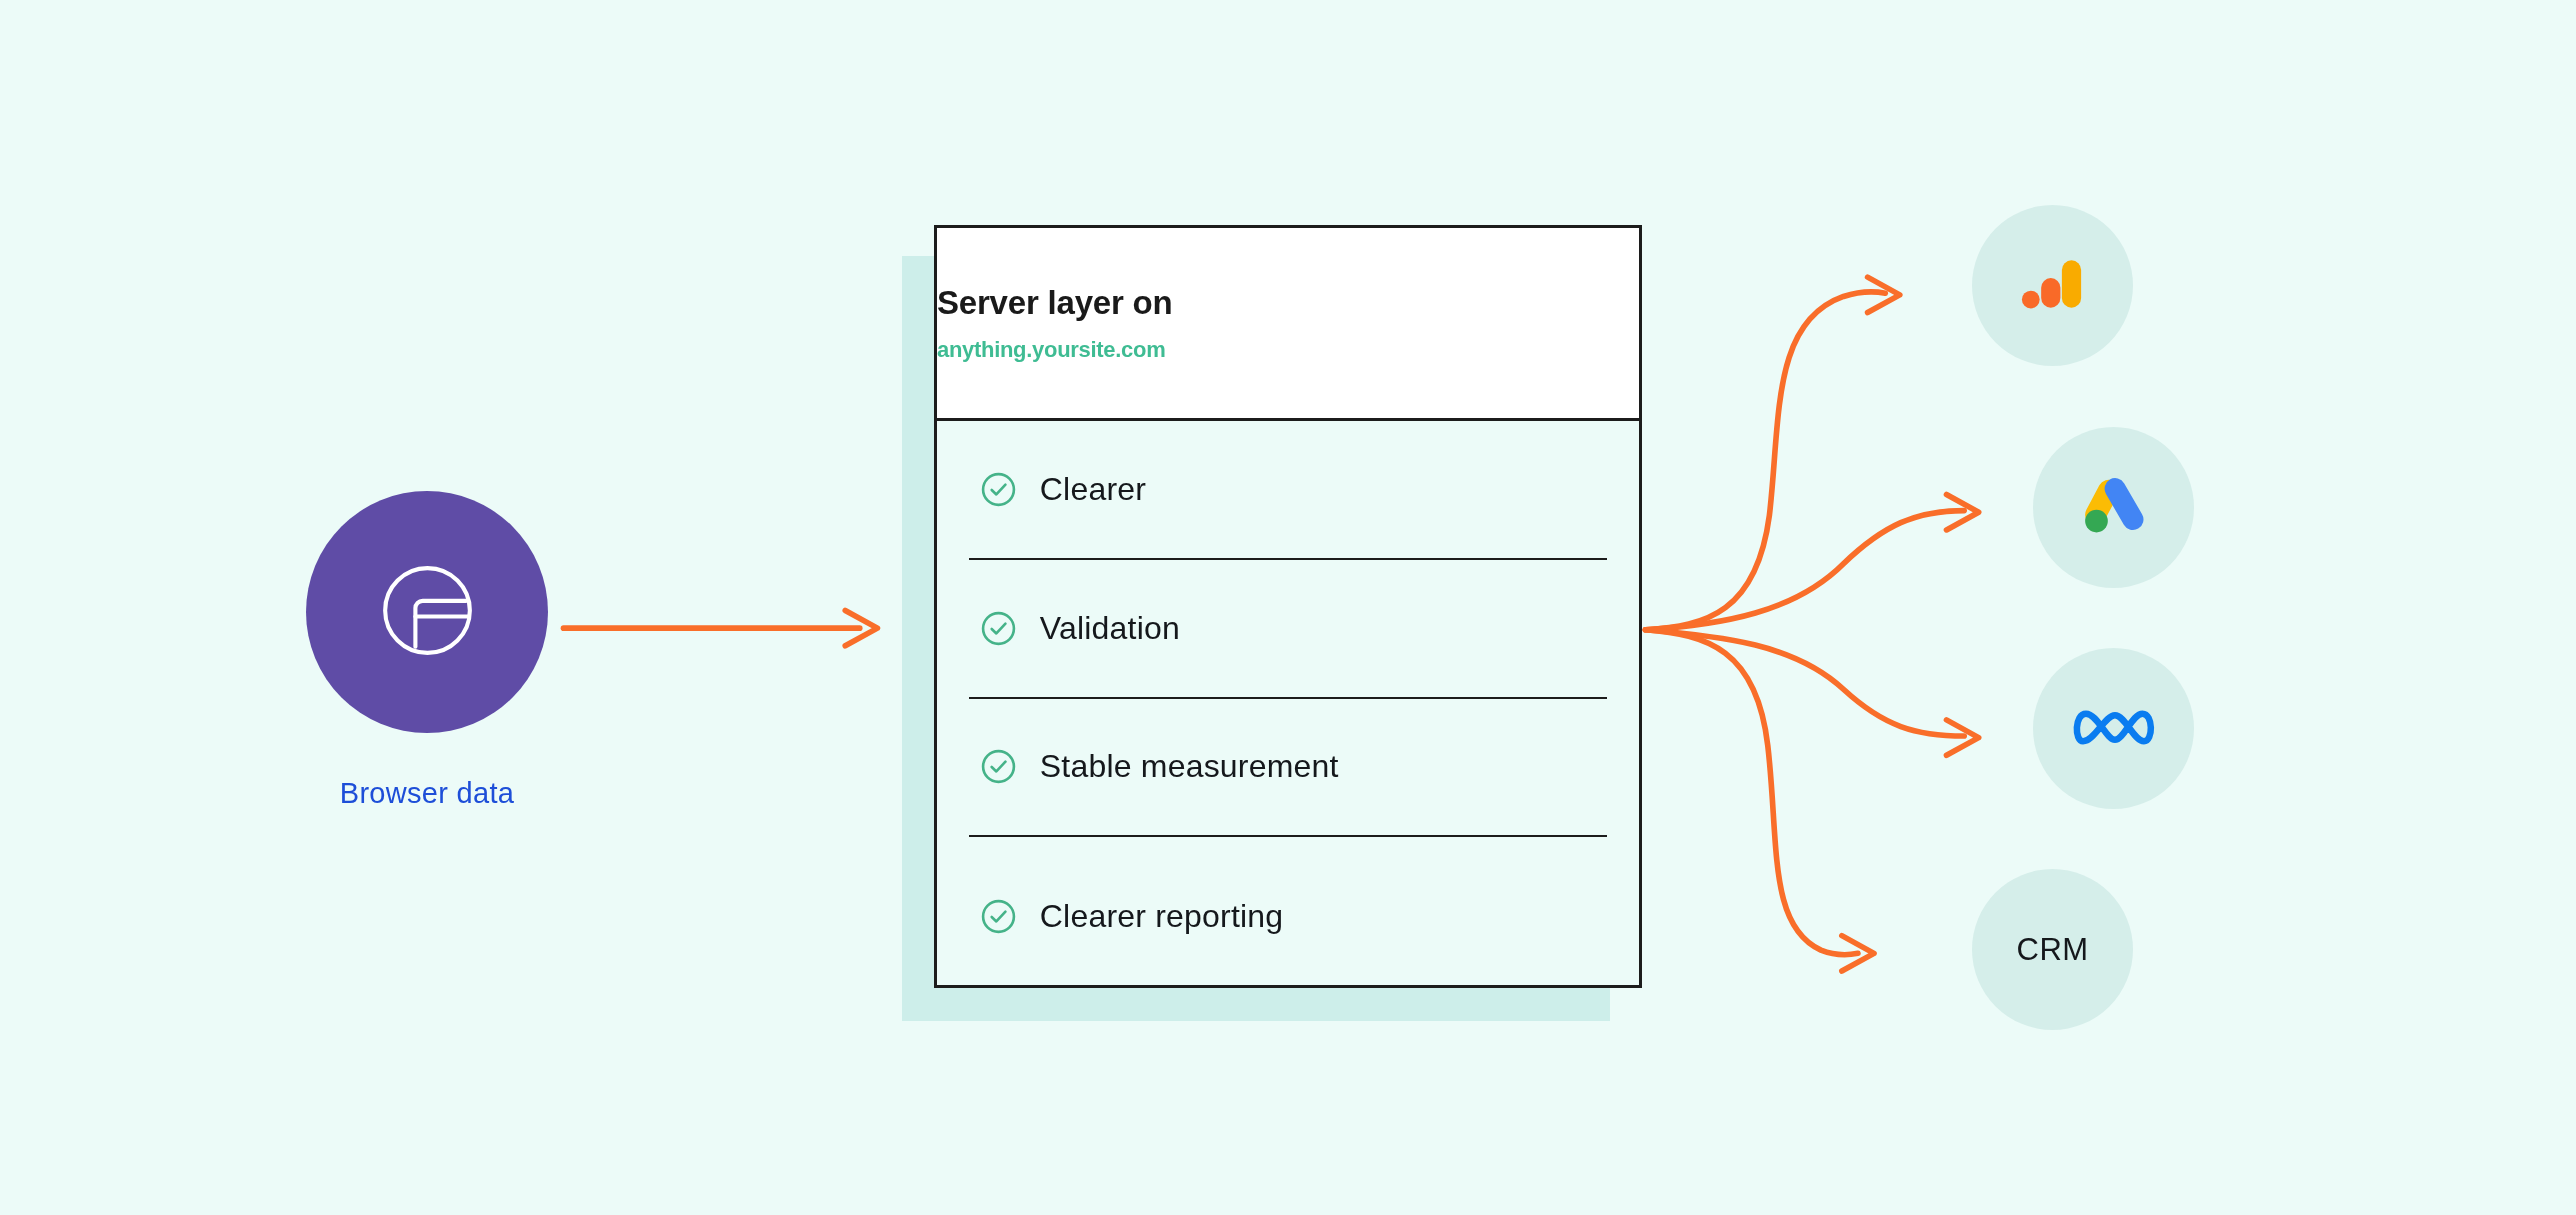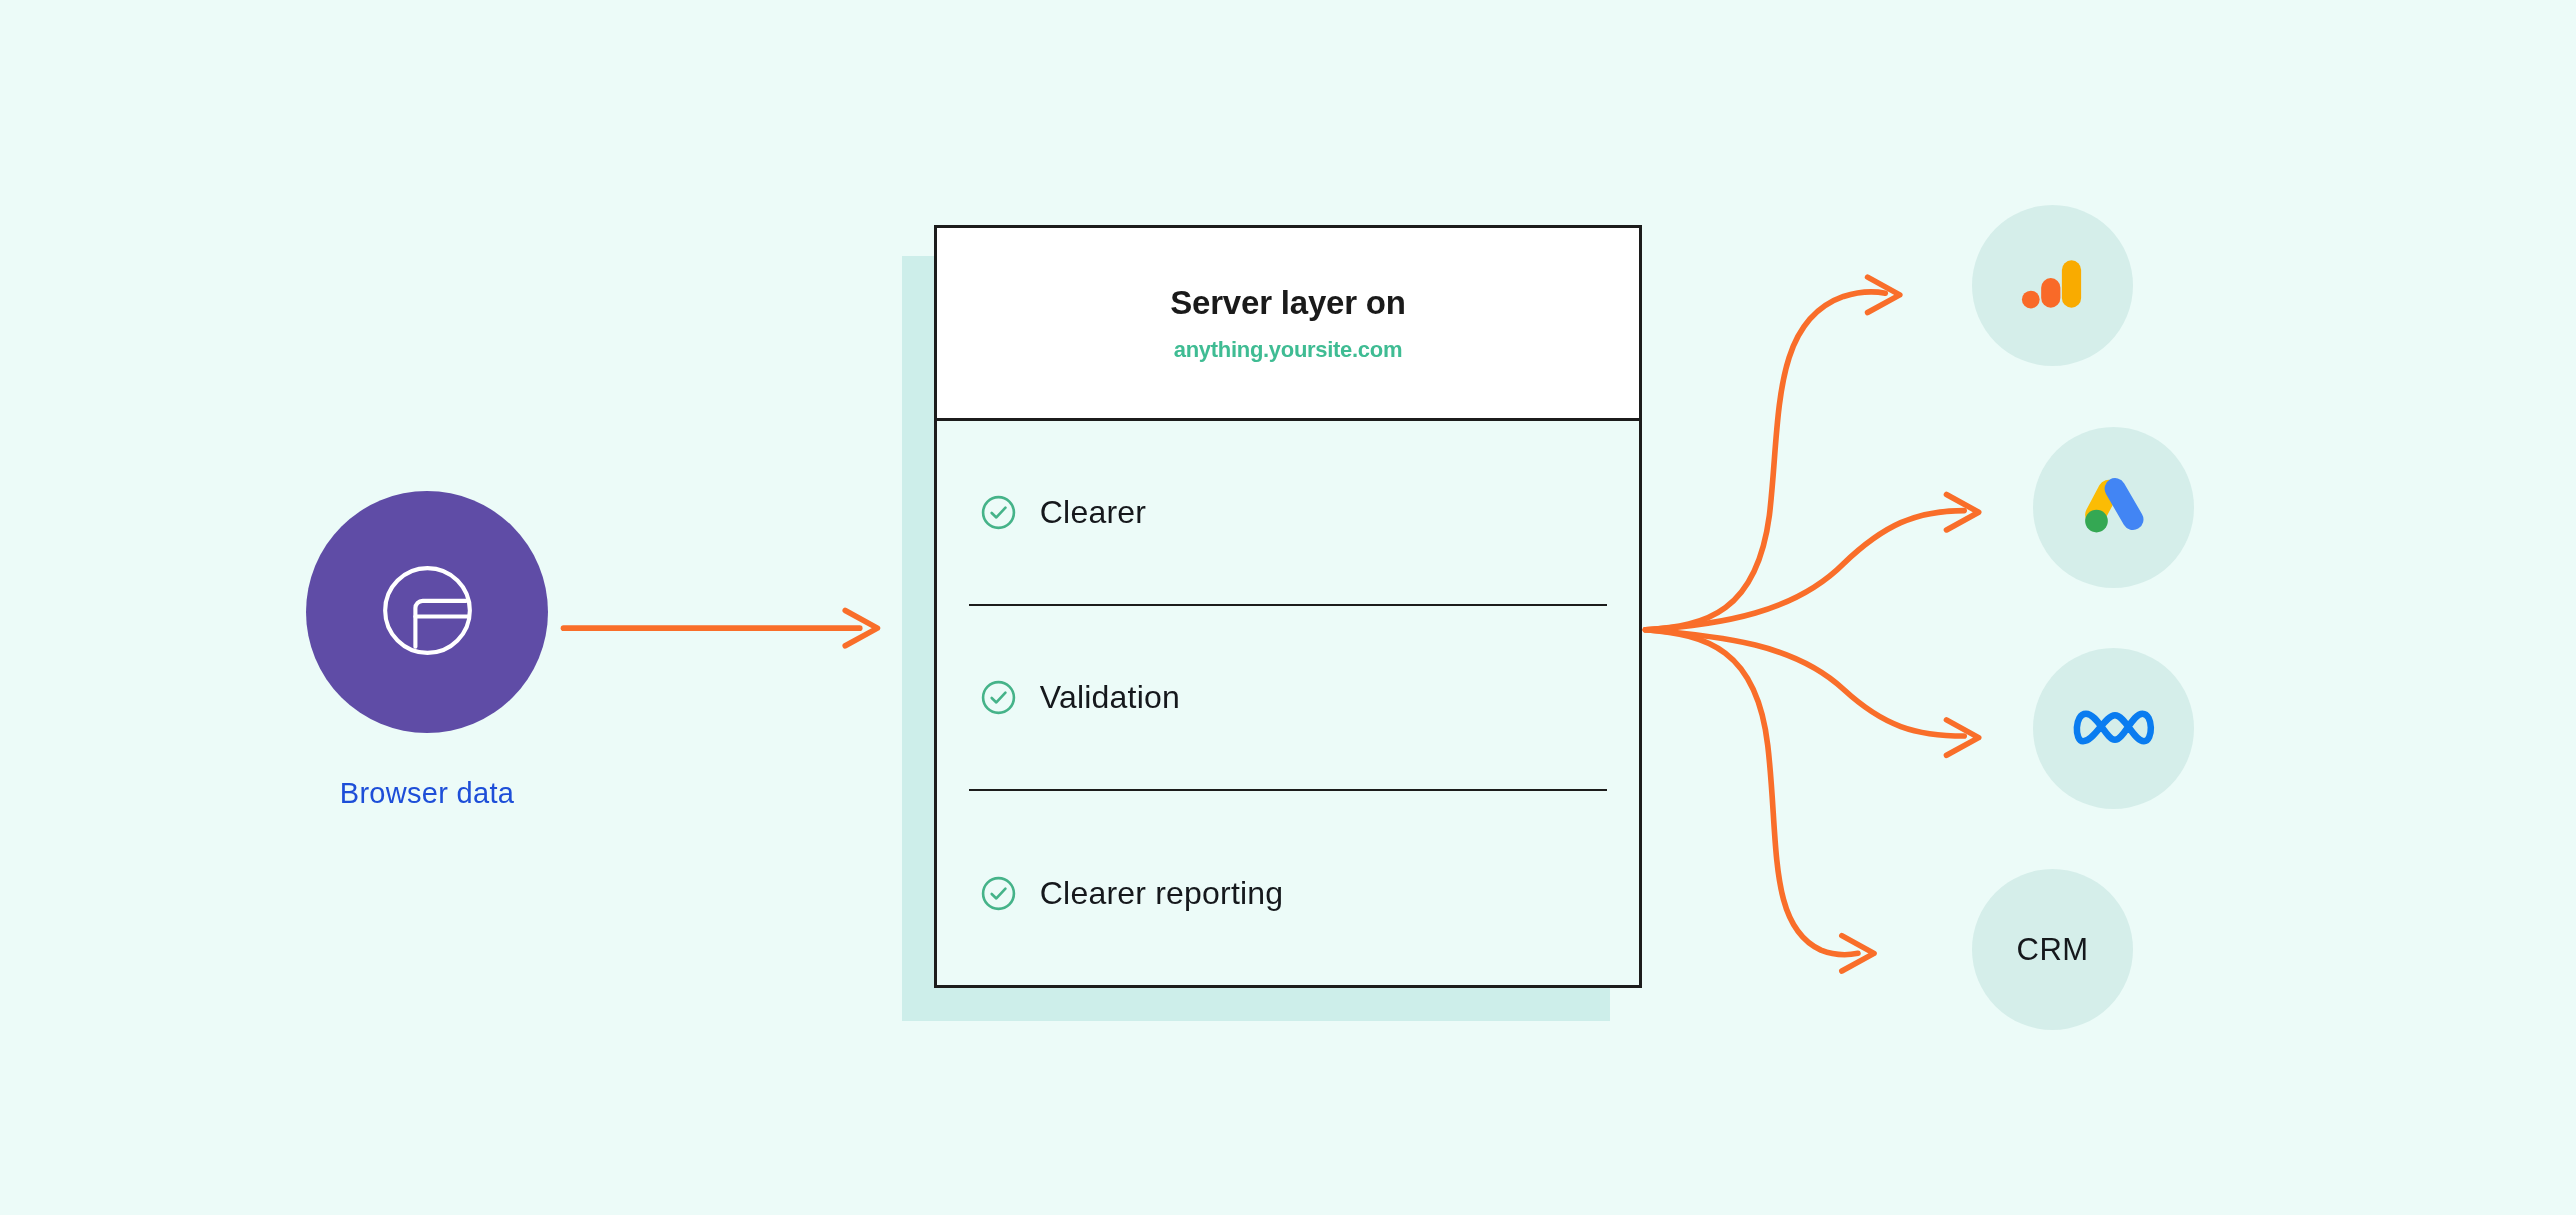--- a/index.html
+++ b/index.html
@@ -66,21 +66,20 @@
     display: flex;
     flex-direction: column;
   }
   #card-header {
     height: 193px;
     background: #FFFFFF;
     border-bottom: 3.2px solid #1C1C1C;
     box-sizing: border-box;
     display: flex;
     flex-direction: column;
-    align-items: center;
     justify-content: center;
   }
   #card-title {
     font-size: 33px;
     font-weight: bold;
     color: #1A1A1A;
     letter-spacing: -0.2px;
     line-height: 1.15;
   }
   #card-domain {
@@ -189,20 +188,29 @@
       <div class="benefit-row">
         <span class="check-icon">
           <svg width="37" height="37" viewBox="0 0 24 24" fill="none">
             <circle cx="12" cy="12" r="10" stroke="#45B389" stroke-width="1.7"></circle>
             <path d="M7.6 12.3 L10.6 15.2 L16.5 8.9" stroke="#45B389" stroke-width="1.7" stroke-linecap="round" stroke-linejoin="round" fill="none"></path>
           </svg>
         </span>
         <span class="benefit-label">Validation</span>
       </div>
 
+      <div class="benefit-row">
+        <span class="check-icon">
+          <svg width="37" height="37" viewBox="0 0 24 24" fill="none">
+            <circle cx="12" cy="12" r="10" stroke="#45B389" stroke-width="1.7"></circle>
+            <path d="M7.6 12.3 L10.6 15.2 L16.5 8.9" stroke="#45B389" stroke-width="1.7" stroke-linecap="round" stroke-linejoin="round" fill="none"></path>
+          </svg>
+        </span>
+        <span class="benefit-label">Stable measurement</span>
+      </div>
 
       <div class="benefit-row">
         <span class="check-icon">
           <svg width="37" height="37" viewBox="0 0 24 24" fill="none">
             <circle cx="12" cy="12" r="10" stroke="#45B389" stroke-width="1.7"></circle>
             <path d="M7.6 12.3 L10.6 15.2 L16.5 8.9" stroke="#45B389" stroke-width="1.7" stroke-linecap="round" stroke-linejoin="round" fill="none"></path>
           </svg>
         </span>
         <span class="benefit-label">Clearer reporting</span>
       </div>

